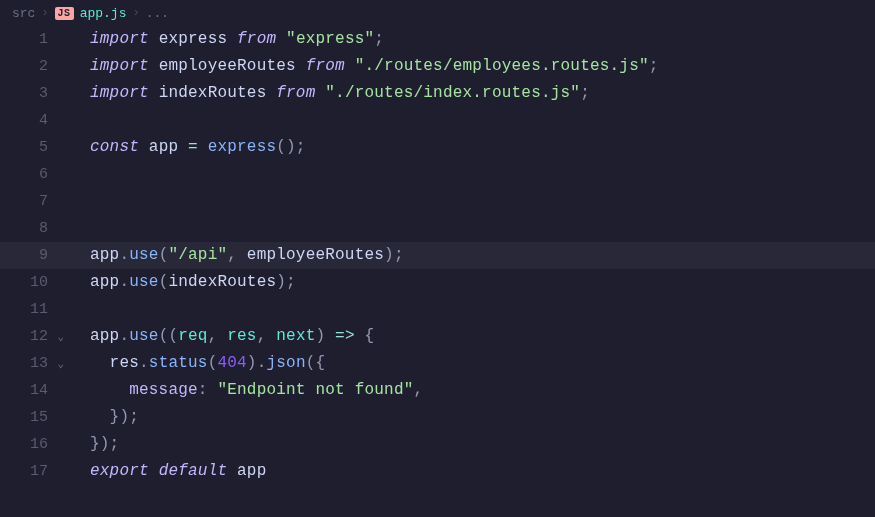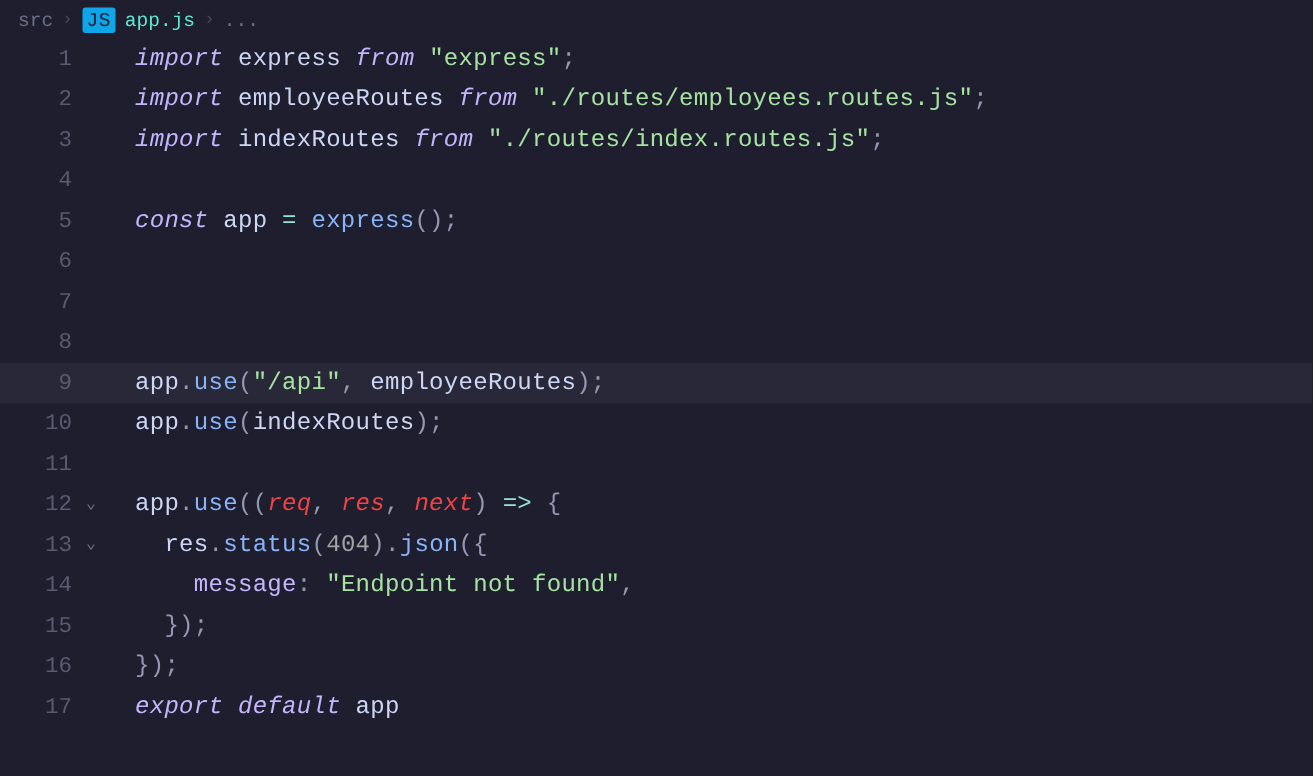--- a/index.html
+++ b/index.html
@@ -19,24 +19,24 @@
   height: 26px;
   font-size: 13px;
   color: #6c7086;
   gap: 6px;
 }
 .breadcrumb .sep {
   color: #4a4a5e;
   font-size: 12px;
 }
 .breadcrumb .js-badge {
-  background: #0ea5e9;
+  background: #fca5a5;
   color: #1e1e2e;
-  font-weight: normal;
-  font-size: 13px;
+  font-weight: bold;
+  font-size: 10px;
   padding: 1px 3px;
   border-radius: 2px;
   letter-spacing: 0.5px;
 }
 .breadcrumb .file {
   color: #5eead4;
 }
 .editor {
   display: flex;
   flex-direction: column;
@@ -72,22 +72,22 @@
 .code {
   white-space: pre;
   padding-left: 28px;
   letter-spacing: 0.2px;
 }
 
 .kw { color: #c4b5fd; font-style: italic; } 
 .ident { color: #cdd6f4; }
 .str { color: #a6e3a1; }
 .call { color: #89b4fa; }
-.param { color: #ef4444; font-style: italic; }
-.num { color: #a3a3a3; }
+.param { color: #5eead4; }
+.num { color: #8b5cf6; }
 .punct { color: #9399b2; }
 .op { color: #94e2d5; }
 .arrow { color: #94e2d5; }
 .objkey { color: #c4b5fd; }
 </style>
 </head>
 <body>
 
 <div class="breadcrumb">
   <span>src</span>

